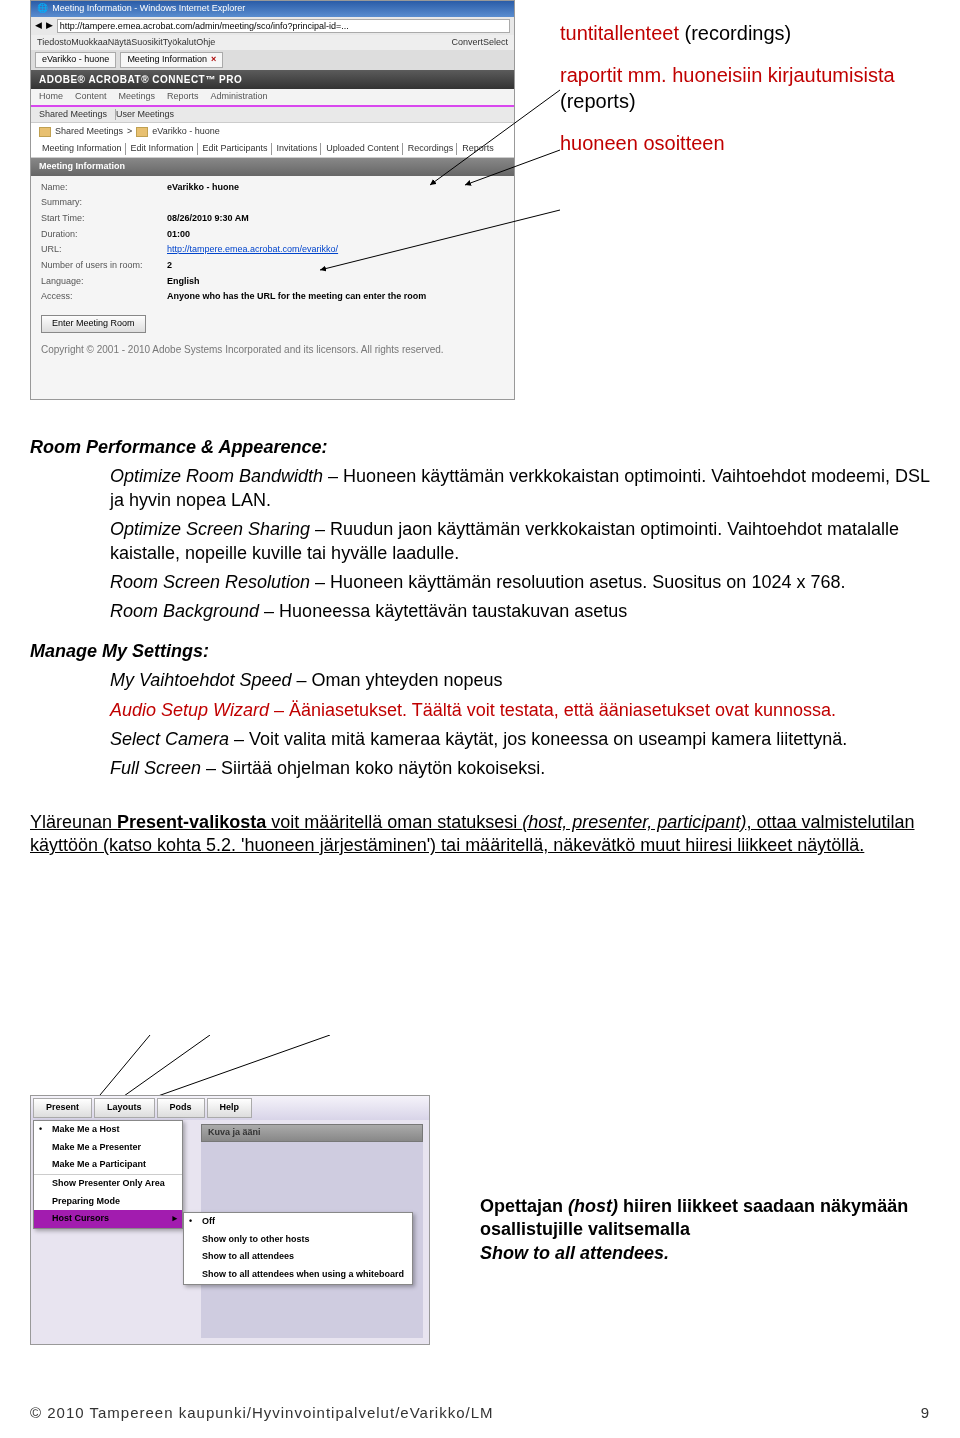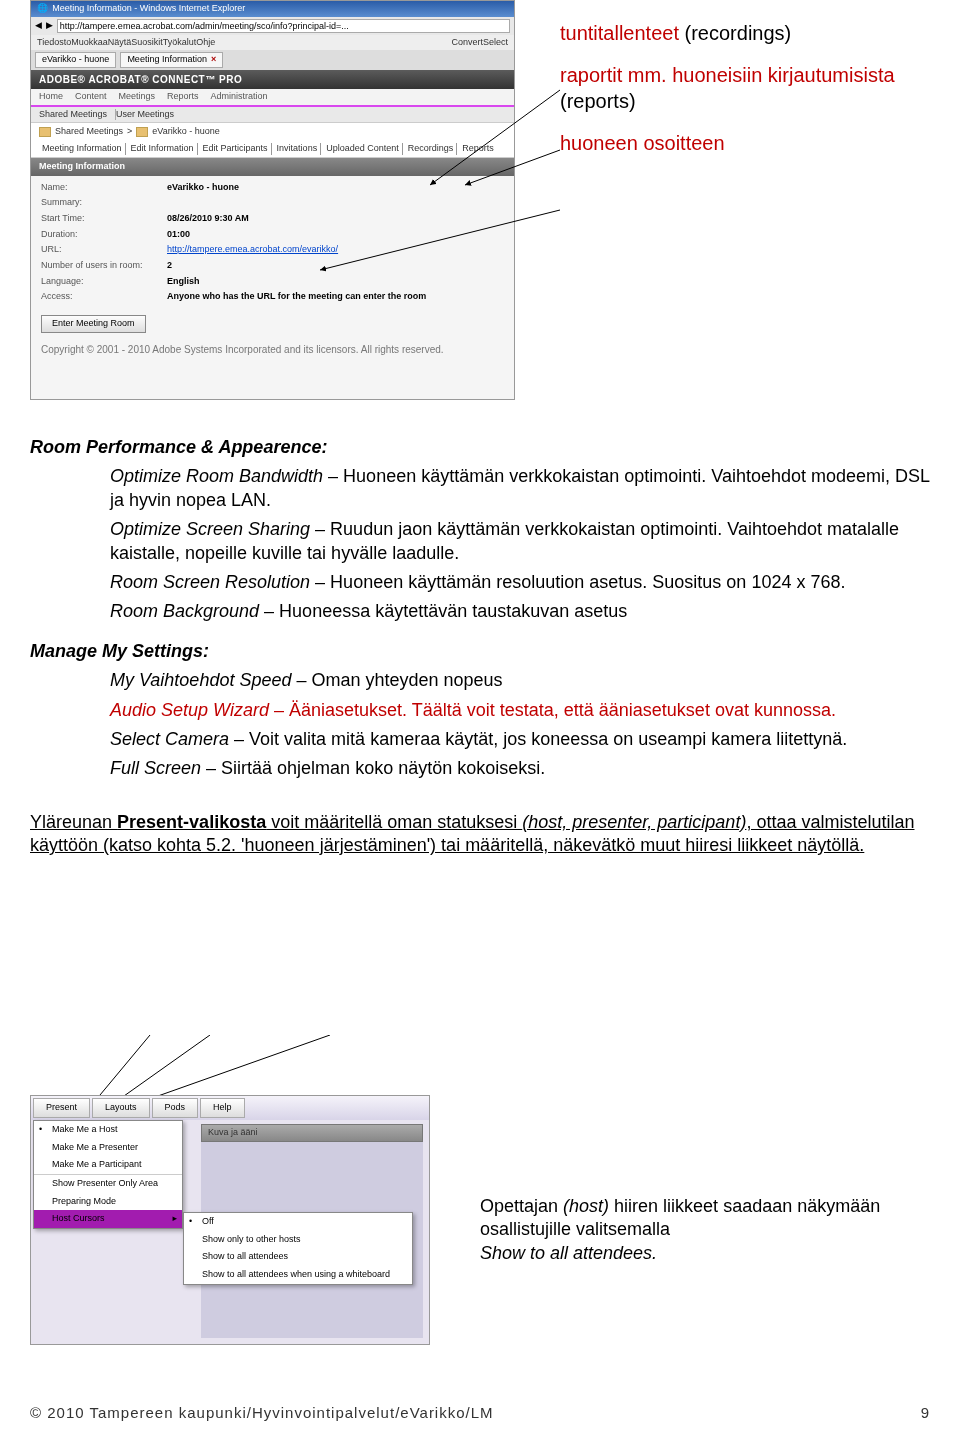--- a/index.html
+++ b/index.html
@@ -57,21 +57,21 @@
     top: 420px;
     left: 30px;
     right: 30px;
   }
   .content p { margin-bottom: 6px; }
   .content .sect-title { font-style: italic; font-weight: bold; margin-top:16px;}
   .content .italic { font-style: italic; }
   .content .red { color: #c00000; }
   .content .indent { margin-left: 80px; }
   .para2 { margin-top: 30px; text-decoration: underline; }
-  .lower { position:absolute; top:1095px; left:30px; right:30px; }
+  .lower { position:absolute; top:1095px; left:30px; right:30px;font-weight:bold; }
   .screenshot2 {
     width: 400px; height:250px;
     border:1px solid #999; background:#e8e4f0;
     font-size:9px;
     position:relative;
   }
   .present-bar { background:linear-gradient(#f5f3fa,#d8d4e8); display:flex; gap:2px; padding:2px;}
   .present-bar .btn { padding:3px 12px; border:1px solid #aaa; background:linear-gradient(#fff,#ddd); }
   .dd-menu { position:absolute; top:24px; left:2px; background:#fff; border:1px solid #888; width:150px; box-shadow:2px 2px 4px rgba(0,0,0,0.3);}
   .dd-menu .item { padding:3px 6px 3px 18px; position:relative;}

